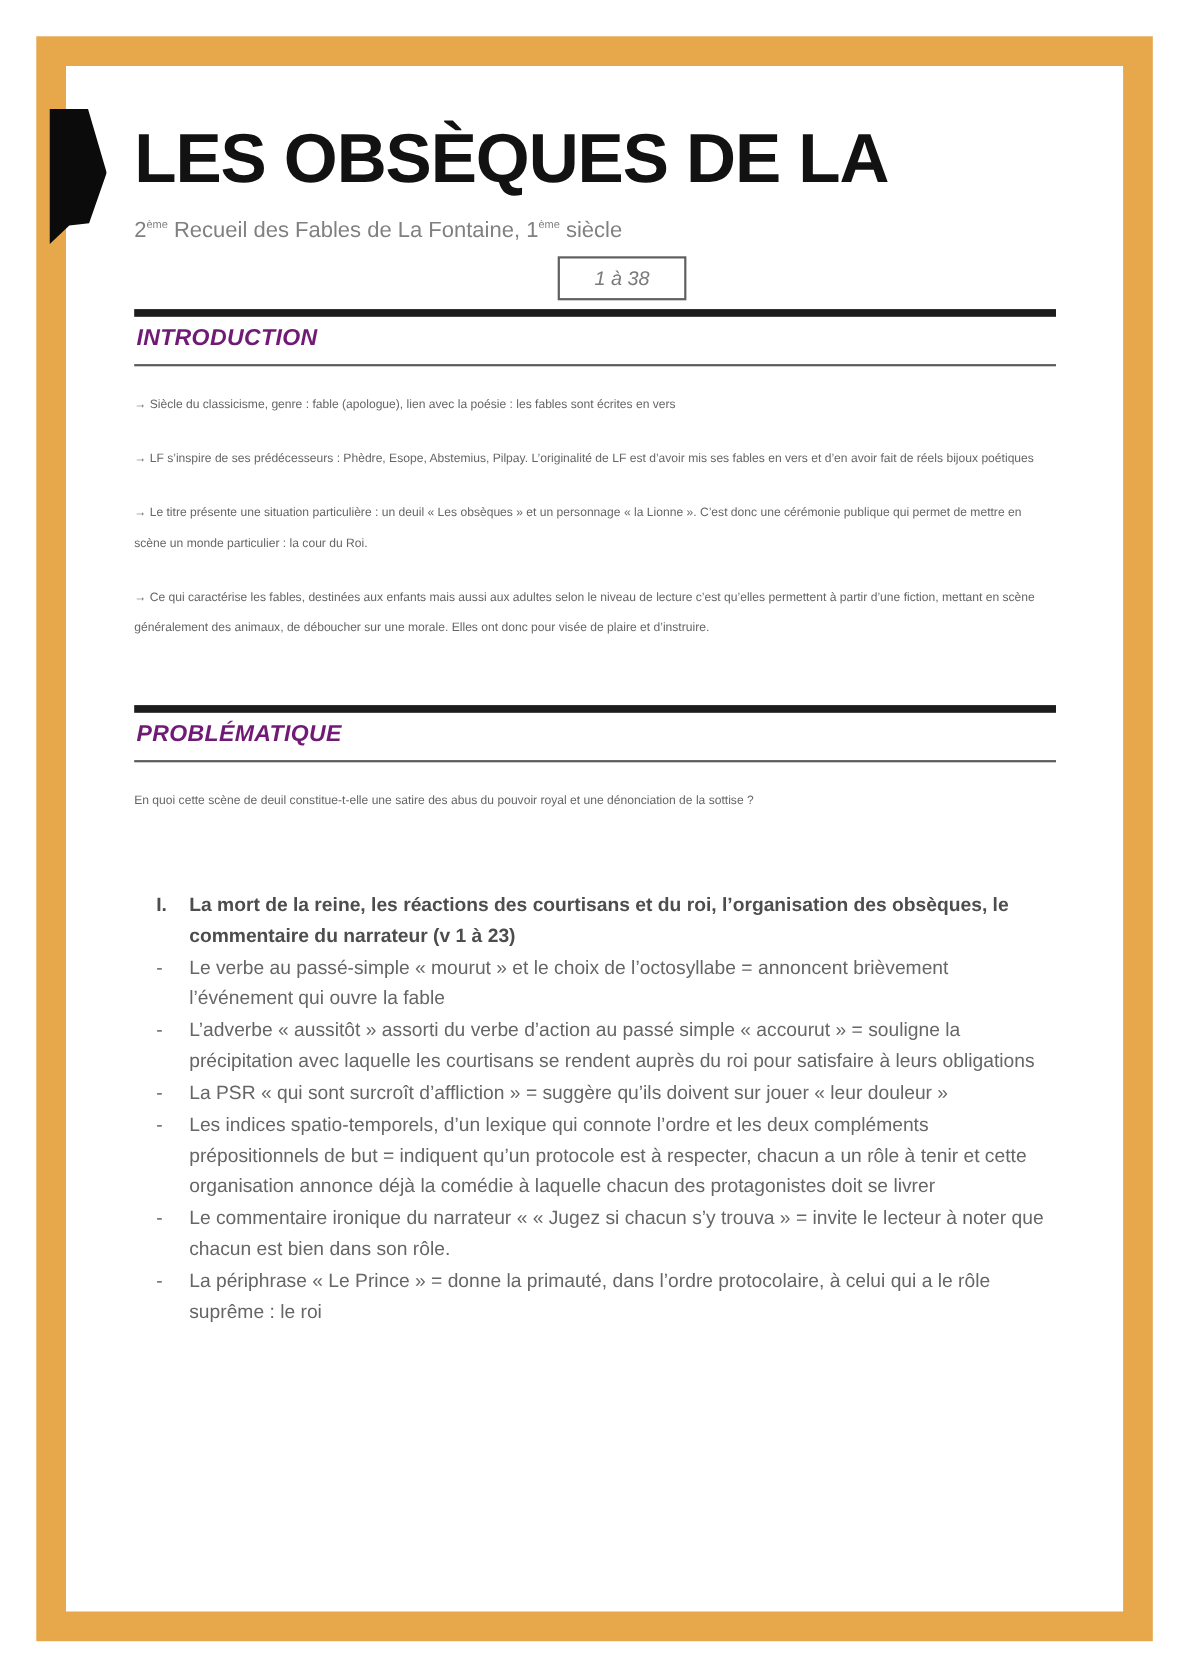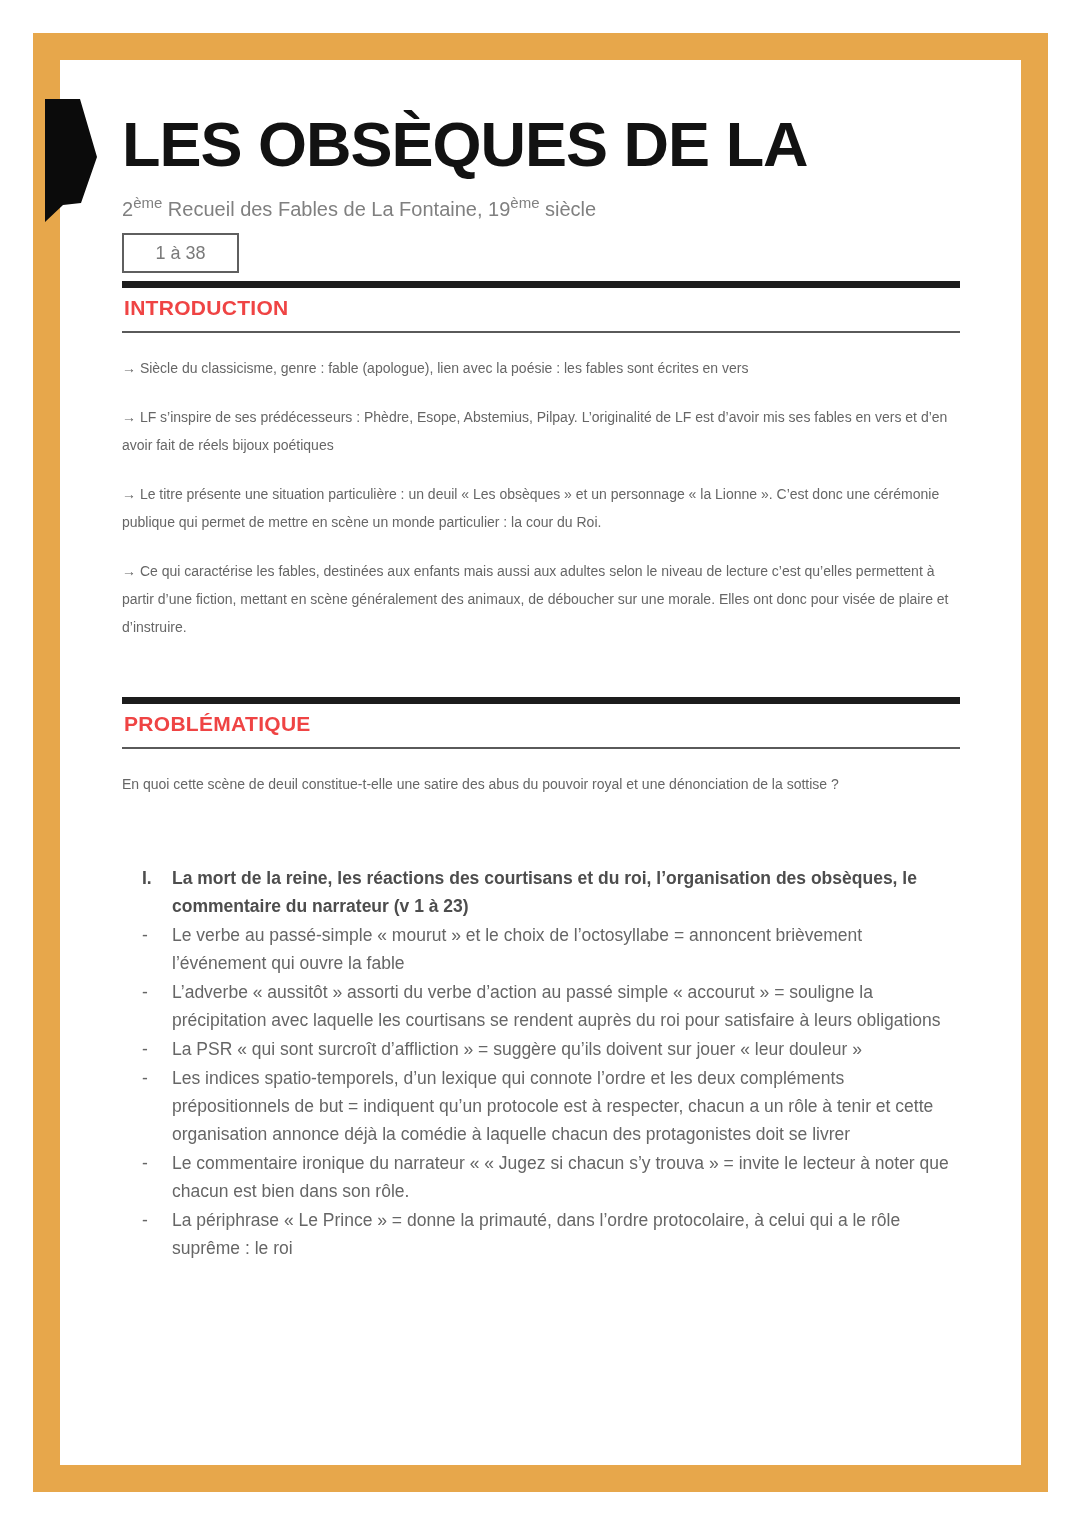--- a/index.html
+++ b/index.html
@@ -52,29 +52,30 @@
     letter-spacing: -1px;
     color: #121212;
   }
   .title span { display: block; white-space: nowrap; }
   .subtitle {
     margin-top: 22px;
     font-size: 20px;
     color: #808080;
   }
   .subtitle .sup {
-    font-size: 15px;
+    font-size: 10px;
     vertical-align: super;
     line-height: 0;
   }
   .badge-row {
     display: flex;
-    justify-content: flex-start;
+    justify-content: center;
     margin-top: 12px;
     margin-right: -49px;
+    font-style: italic;
   }
   .badge {
     box-sizing: border-box;
     min-width: 117px;
     height: 40px;
     border: 2px solid #5f5f5f;
     color: #7a7a7a;
     font-size: 18px;
     display: flex;
     align-items: center;
@@ -82,25 +83,26 @@
     background: #ffffff;
   }
   .section { margin-top: 8px; }
   .section-header {
     border-top: 7px solid #1c1c1c;
     border-bottom: 2px solid #5a5a5a;
     padding: 8px 0 11px 2px;
     font-size: 21px;
     font-weight: bold;
     letter-spacing: 0.3px;
-    color: #ef4444;
+    color: #701a75;
+    font-style: italic;
   }
   .para {
     margin: 21px 0;
-    font-size: 14px;
+    font-size: 11px;
     line-height: 28px;
     color: #666666;
   }
   .section-gap { height: 27px; }
   .xl-list {
     margin-top: 18px;
     padding-left: 20px;
   }
   .li {
     display: flex;
@@ -131,21 +133,21 @@
     <polygon points="0,0 35,0 52,58 36,104 18,106 0,123" fill="#0b0b0b"></polygon>
   </svg>
 
   <div class="content">
 
     <h1 class="title">
       <span>LES OBSÈQUES DE LA</span>
     </h1>
 
     <div class="subtitle">
-      <span>2</span><span class="sup">ème</span><span> Recueil des Fables de La Fontaine, 19</span><span class="sup">ème</span><span> siècle</span>
+      <span>2</span><span class="sup">ème</span><span> Recueil des Fables de La Fontaine, 1</span><span class="sup">ème</span><span> siècle</span>
     </div>
 
     <div class="badge-row">
       <div class="badge">1 à 38</div>
     </div>
 
     <div class="section">
       <div class="section-header">INTRODUCTION</div>
       <p class="para">→ Siècle du classicisme, genre : fable (apologue), lien avec la poésie : les fables sont écrites en vers</p>
       <p class="para">→ LF s’inspire de ses prédécesseurs : Phèdre, Esope, Abstemius, Pilpay. L’originalité de LF est d’avoir mis ses fables en vers et d’en avoir fait de réels bijoux poétiques</p>

